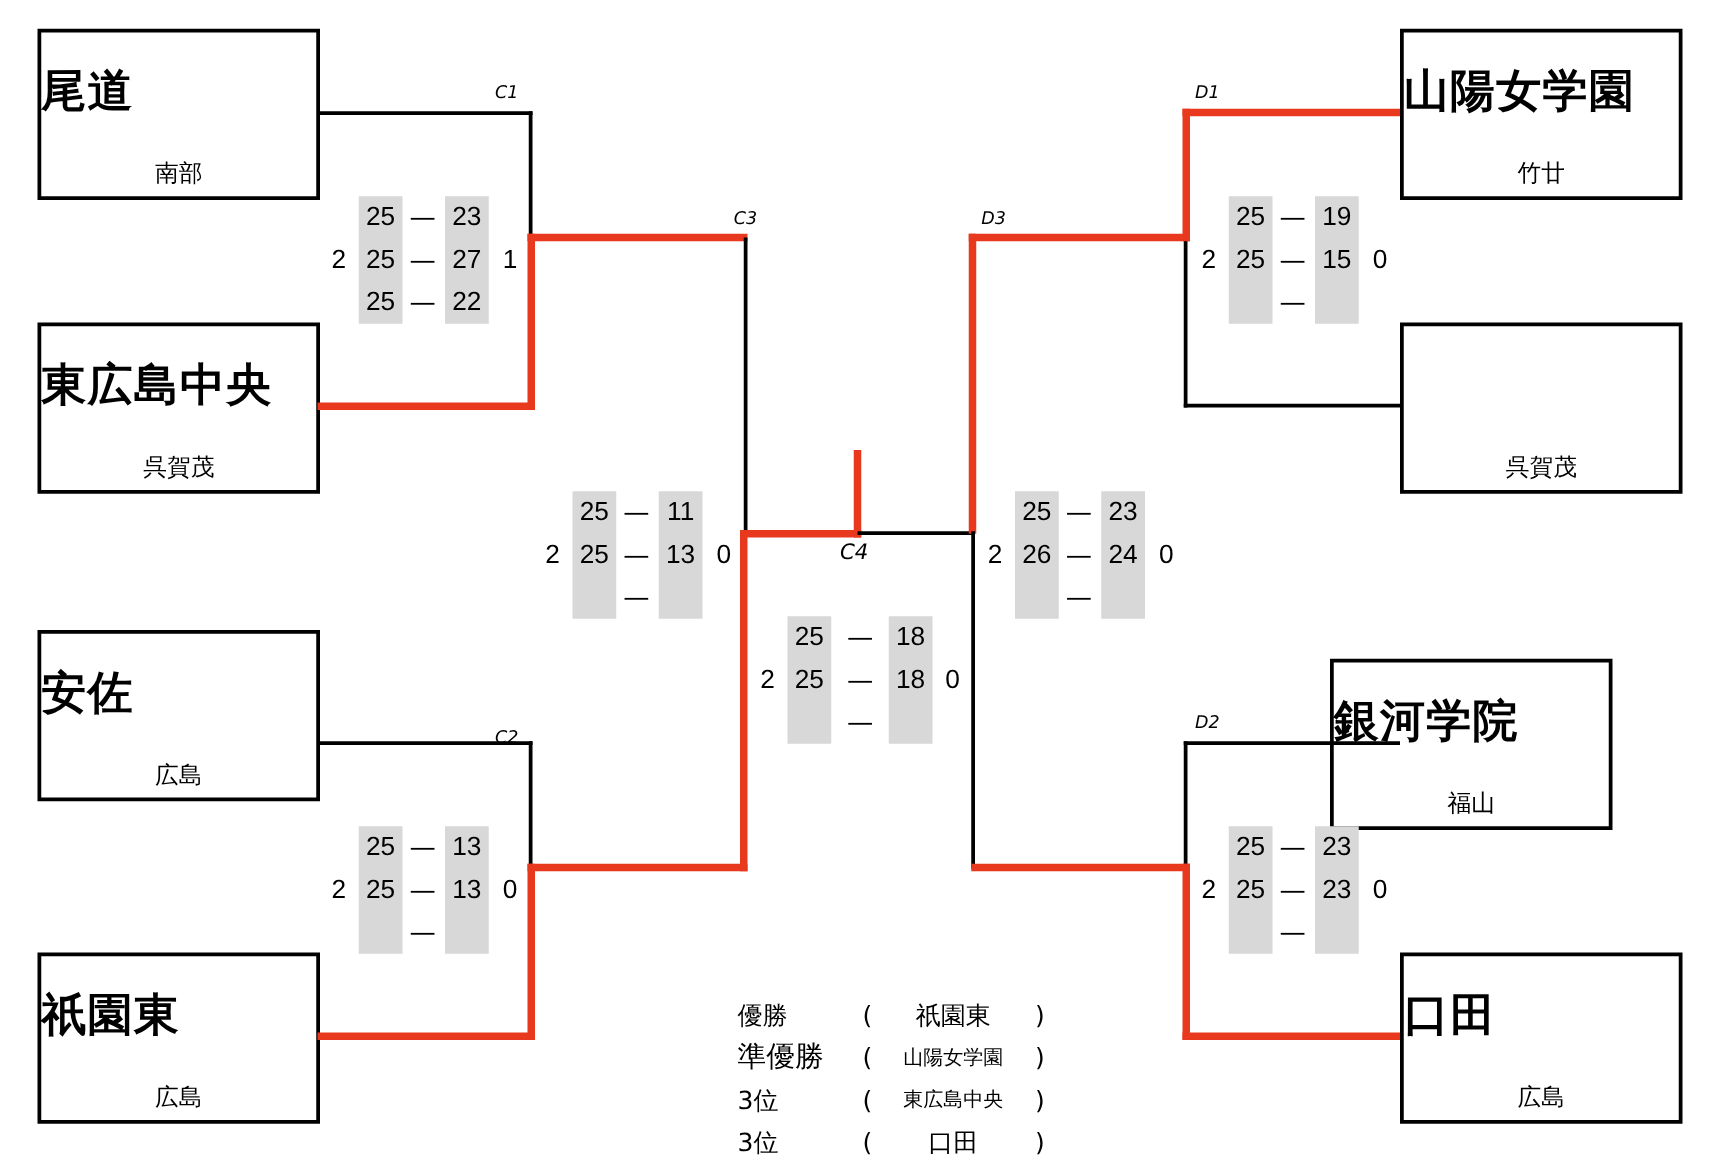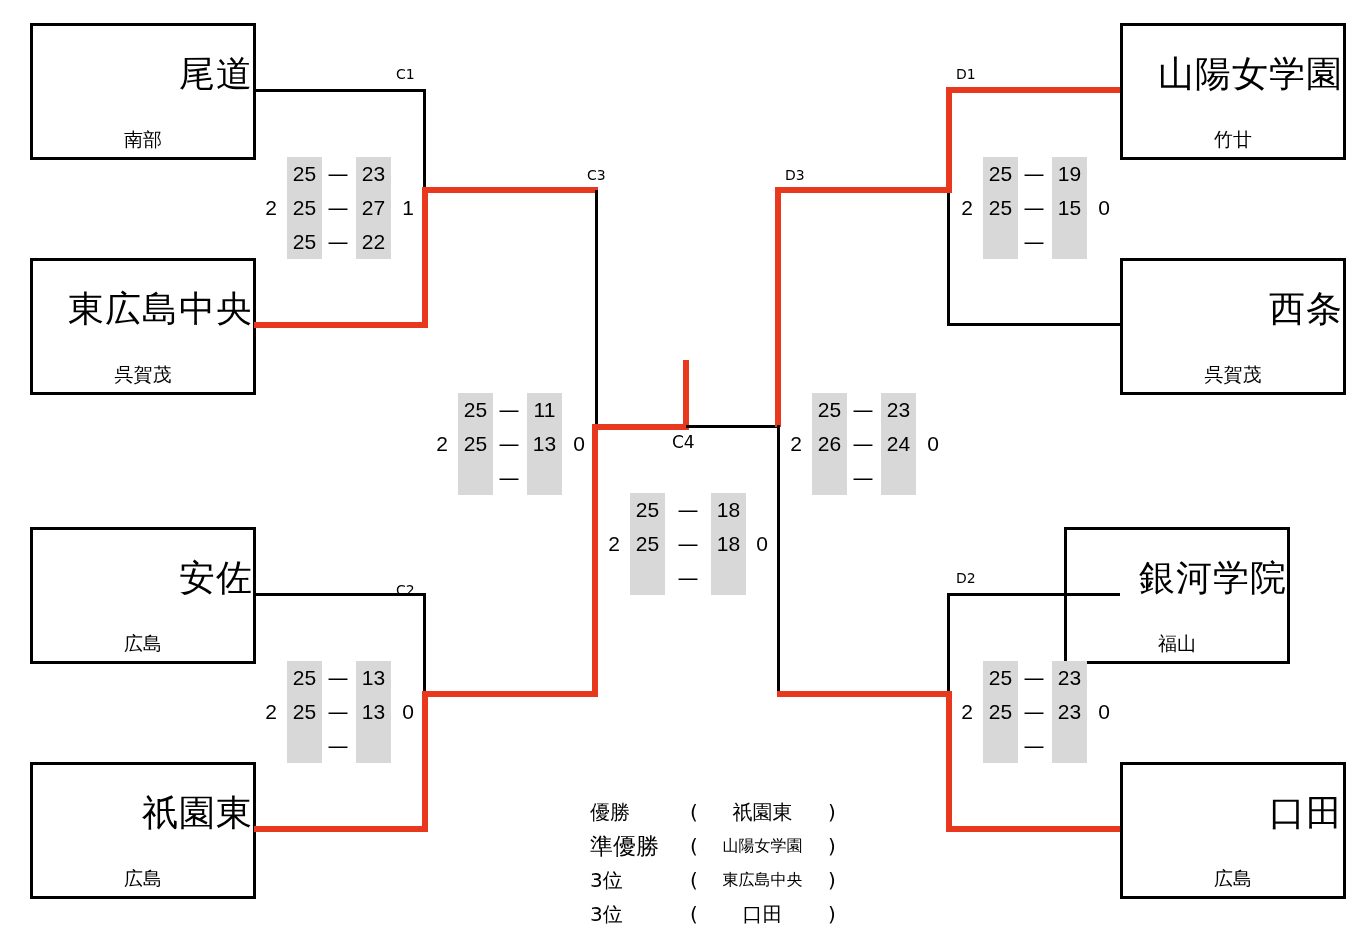--- a/index.html
+++ b/index.html
@@ -1,23 +1,23 @@
 <!DOCTYPE html>
 <html><head>
 <meta charset="utf-8">
 <style>
   html, body { margin:0; padding:0; background:#ffffff; }
   body { width:1370px; height:930px; position:relative; overflow:hidden;
          font-family:"DejaVu Sans", "Liberation Sans", sans-serif; color:#000; }
   .team { position:absolute; width:220px; height:131px; border:3px solid #000; background:#fff; box-sizing:content-box; }
-  .team .name { position:absolute; left:0; right:0; top:28px; text-align:right; font-size:36px; line-height:40px; letter-spacing:1px; }
+  .team .name { position:absolute; left:0; right:0; top:28px; text-align:left; font-size:36px; line-height:40px; letter-spacing:1px;font-weight:bold; }
   .team .region { position:absolute; left:0; right:0; top:102px; text-align:center; font-size:19px; line-height:22px; }
   .ln { position:absolute; background:#000; }
   .rd { position:absolute; background:#e8391f; }
-  .mlabel { position:absolute; font-size:14px; line-height:16px; }
+  .mlabel { position:absolute; font-size:14px; line-height:16px;font-style:italic; }
   .score { position:absolute; width:210px; height:102px; }
   .score .col { position:absolute; top:0; width:35px; height:102px; background:#d8d8d8; }
   .score .colA { left:28px; }
   .score .colB { left:97px; }
   .score .cell { position:absolute; width:35px; text-align:center; font-size:21px; line-height:34px; font-family:"Liberation Sans", "DejaVu Sans", sans-serif; }
   .score .dash { position:absolute; width:34px; text-align:center; font-size:21px; line-height:34px; left:62px; }
   .score .sets { position:absolute; font-size:21px; line-height:34px; top:34px; width:20px; text-align:center; font-family:"Liberation Sans", "DejaVu Sans", sans-serif; }
   .score .setsA { left:2px; }
   .score .setsB { left:139px; }
   .results { position:absolute; left:590px; top:795px; width:260px; }
@@ -33,34 +33,33 @@
 <body>
 
 <div class="team" style="left:30px;top:23px;">
   <div class="name">尾道</div>
   <div class="region">南部</div>
 </div>
 <div class="team" style="left:30px;top:258px;">
   <div class="name">東広島中央</div>
   <div class="region">呉賀茂</div>
 </div>
-<div class="team" style="left:30px;top:527px;">
+<div class="team" style="left:30px;top:504px;">
   <div class="name">安佐</div>
   <div class="region">広島</div>
 </div>
 <div class="team" style="left:30px;top:762px;">
   <div class="name">祇園東</div>
   <div class="region">広島</div>
 </div>
 <div class="team" style="left:1120px;top:23px;">
   <div class="name">山陽女学園</div>
   <div class="region">竹廿</div>
 </div>
 <div class="team" style="left:1120px;top:258px;">
-  <div class="name">西条</div>
   <div class="region">呉賀茂</div>
 </div>
 <div class="team" style="left:1064px;top:527px;">
   <div class="name">銀河学院</div>
   <div class="region">福山</div>
 </div>
 <div class="team" style="left:1120px;top:762px;">
   <div class="name">口田</div>
   <div class="region">広島</div>
 </div>

